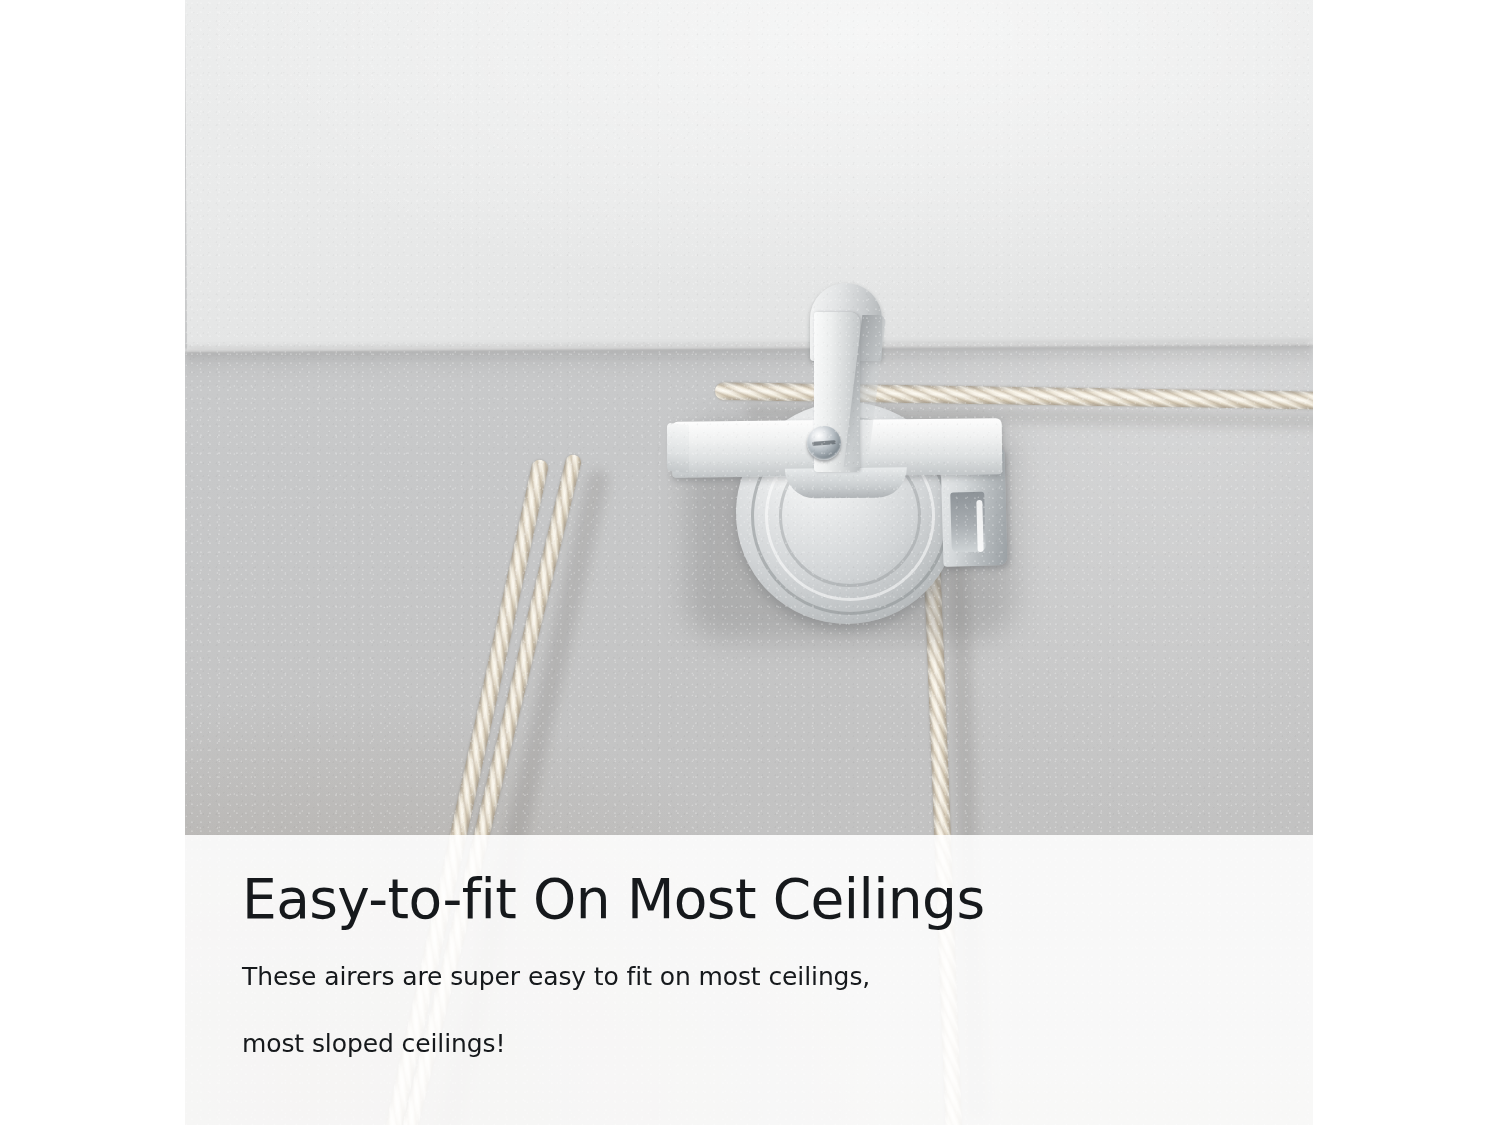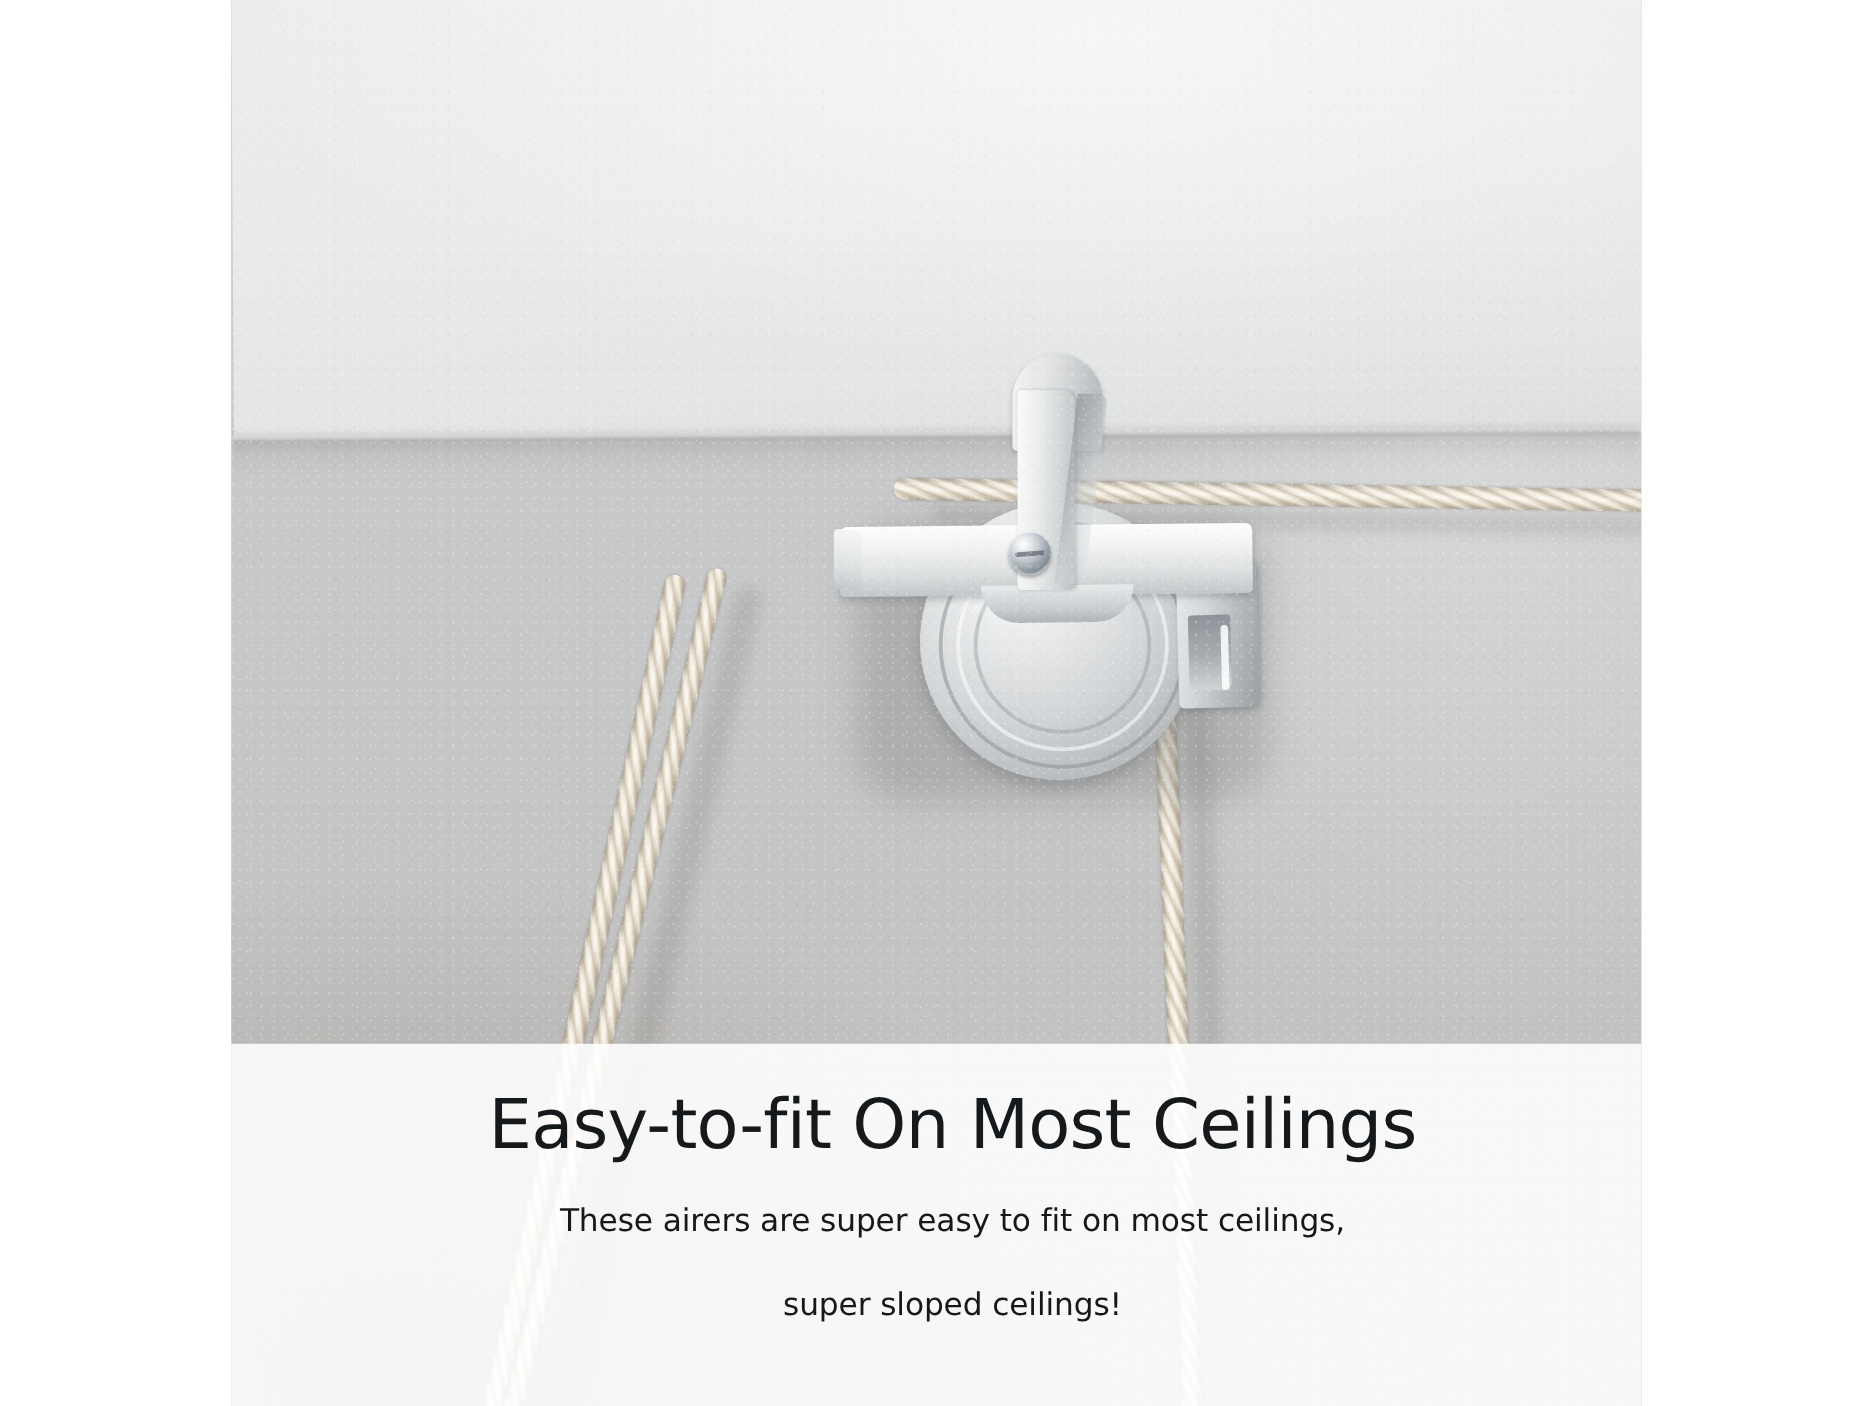--- a/index.html
+++ b/index.html
@@ -12,23 +12,22 @@
     height: 1125px;
     font-family: "DejaVu Sans", sans-serif;
     overflow: hidden;
   }
 
   
   .canvas {
     position: relative;
     width: 1500px;
     height: 1125px;
-    background: #3b82f6;
+    background: #f9a8d4;
     overflow: hidden;
-    text-align: center;
   }
 
   
   .photo {
     position: absolute;
     left: 185px;
     top: 0px;
     width: 1128px;
     height: 1125px;
     overflow: hidden;
@@ -433,16 +432,16 @@
   </div>
 
   <div class="caption-white-left"></div>
   <div class="caption-white-right"></div>
 
   <div class="caption-overlay"></div>
 
   <div class="caption-text">
     <h1 class="headline">Easy-to-fit On Most Ceilings</h1>
     <p class="subtext">These airers are super easy to fit on most ceilings,</p>
-    <p class="subtext">super sloped ceilings!</p>
+    <p class="subtext">most sloped ceilings!</p>
   </div>
 
 </div>
 
 </body></html>

